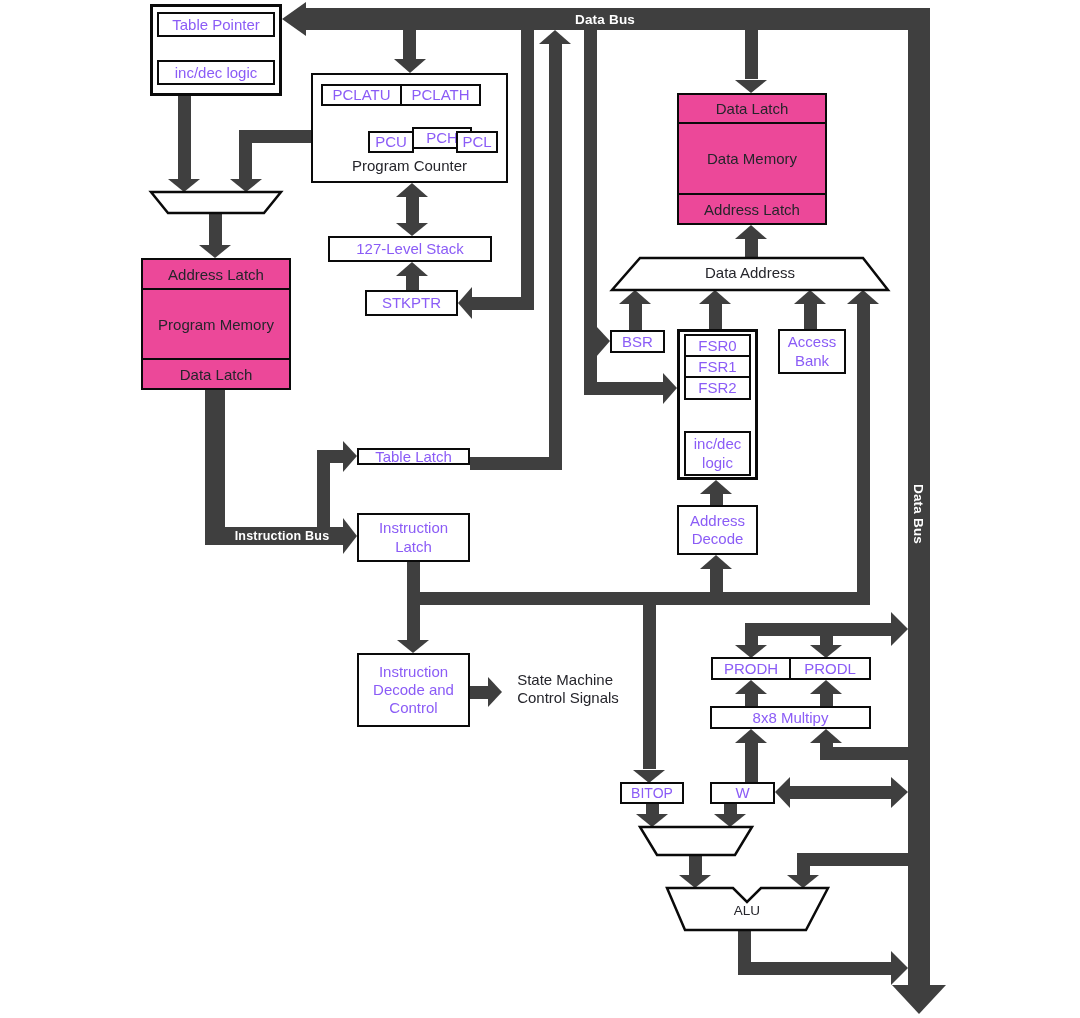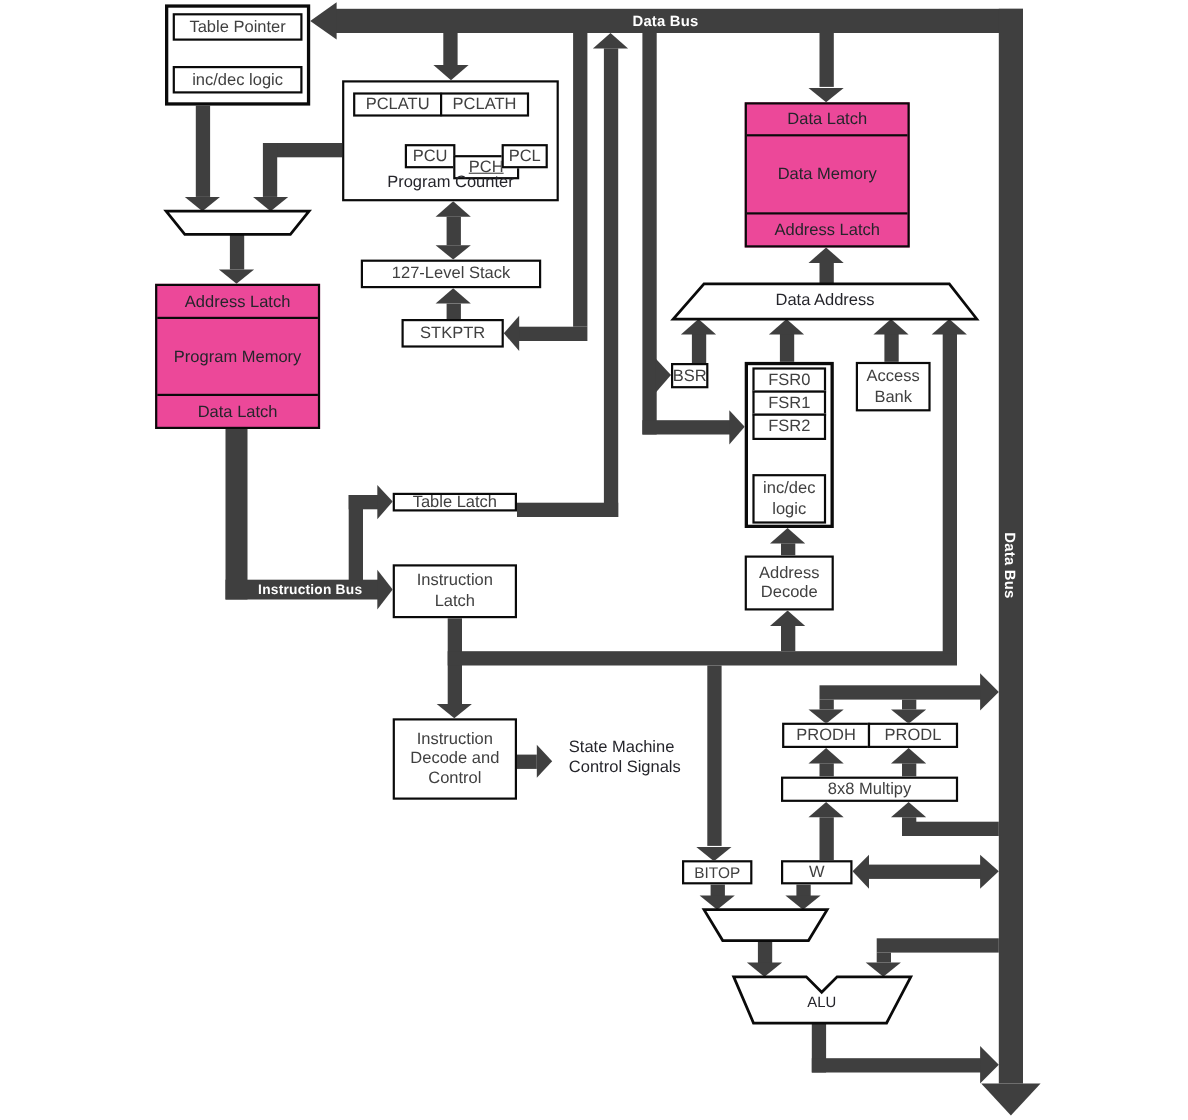--- a/index.html
+++ b/index.html
@@ -1,21 +1,21 @@
 <!DOCTYPE html>
 <html><head>
 <meta charset="utf-8">
 <style>
   html,body{margin:0;padding:0;background:#fff;}
   #stage{position:relative;width:1080px;height:1018px;background:#fff;
          font-family:"Liberation Sans",sans-serif;overflow:hidden;}
   #wires{position:absolute;left:0;top:0;}
   .box{position:absolute;background:#fff;border:2.5px solid #0a0a0a;box-sizing:border-box;
        display:flex;align-items:center;justify-content:center;text-align:center;
-       font-size:15px;color:#404040;line-height:1.15;}
+       font-size:15px;color:#8b5cf6;line-height:1.15;}
   .b3{border-width:3px;}
   .lbl{position:absolute;display:flex;align-items:center;justify-content:center;
        font-size:15px;color:#25252b;line-height:1.2;}
   .ml{white-space:pre-line;line-height:1.22;}
   .busLbl{position:absolute;display:flex;align-items:center;justify-content:center;
           color:#fff;font-weight:bold;font-size:13.5px;letter-spacing:.2px;}
   .rot{transform:rotate(90deg);}
   .stack3{position:absolute;background:#ec4899;border:2.5px solid #0a0a0a;box-sizing:border-box;
           display:flex;flex-direction:column;font-size:15px;color:#25252b;}
   .stack3 .row{display:flex;align-items:center;justify-content:center;box-sizing:border-box;}
@@ -240,42 +240,42 @@
   <div class="busLbl" style="left:222px;top:528px;width:120px;height:16px;font-size:12.5px;">Instruction Bus</div>
 
   <div class="box b3" style="left:150px;top:4px;width:132px;height:92px;"></div>
   <div class="box" style="left:157px;top:12px;width:118px;height:25px;">Table Pointer</div>
   <div class="box" style="left:157px;top:60px;width:118px;height:25px;">inc/dec logic</div>
 
   <div class="box" style="left:311px;top:73px;width:197px;height:110px;"></div>
   <div class="box" style="left:321px;top:84px;width:81px;height:22px;">PCLATU</div>
   <div class="box" style="left:400px;top:84px;width:81px;height:22px;">PCLATH</div>
   <div class="box" style="left:368px;top:131px;width:46px;height:22px;">PCU</div>
-  <div class="box" style="left:412px;top:141px;width:60px;height:22px;text-decoration:underline;">PCH</div>
+  <div class="box" style="left:412px;top:127px;width:60px;height:22px;">PCH</div>
   <div class="box" style="left:456px;top:131px;width:42px;height:22px;">PCL</div>
   <div class="lbl" style="left:316px;top:155px;width:187px;height:22px;">Program Counter</div>
 
   <div class="box" style="left:328px;top:236px;width:164px;height:26px;">127-Level Stack</div>
   <div class="box" style="left:365px;top:290px;width:93px;height:26px;">STKPTR</div>
 
   <div class="stack3" style="left:141px;top:258px;width:150px;height:132px;">
     <div class="row" style="height:28px;">Address Latch</div>
     <div class="row mid" style="flex:1;">Program Memory</div>
     <div class="row" style="height:28px;">Data Latch</div>
   </div>
 
   <div class="stack3" style="left:677px;top:93px;width:150px;height:132px;">
     <div class="row" style="height:27px;">Data Latch</div>
     <div class="row mid" style="flex:1;">Data Memory</div>
     <div class="row" style="height:28px;">Address Latch</div>
   </div>
 
   <div class="lbl" style="left:640px;top:262px;width:220px;height:22px;">Data Address</div>
 
-  <div class="box" style="left:610px;top:330px;width:34px;height:23px;">BSR</div>
+  <div class="box" style="left:610px;top:330px;width:55px;height:23px;">BSR</div>
   <div class="box b3" style="left:677px;top:329px;width:81px;height:151px;"></div>
   <div class="box" style="left:684px;top:334px;width:67px;height:23px;">FSR0</div>
   <div class="box" style="left:684px;top:355px;width:67px;height:23px;">FSR1</div>
   <div class="box" style="left:684px;top:376px;width:67px;height:24px;">FSR2</div>
   <div class="box ml" style="left:684px;top:431px;width:67px;height:45px;">inc/dec
 logic</div>
   <div class="box ml" style="left:778px;top:329px;width:68px;height:45px;">Access
 Bank</div>
   <div class="box ml" style="left:677px;top:505px;width:81px;height:50px;">Address
 Decode</div>

